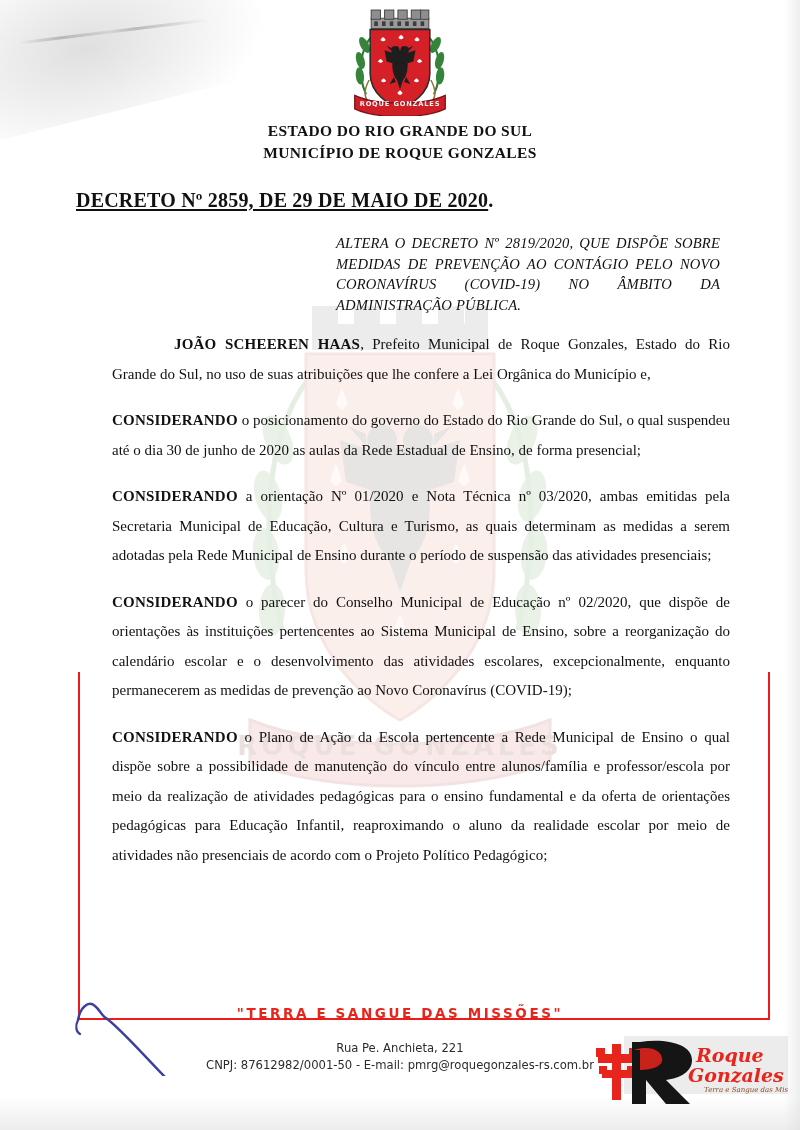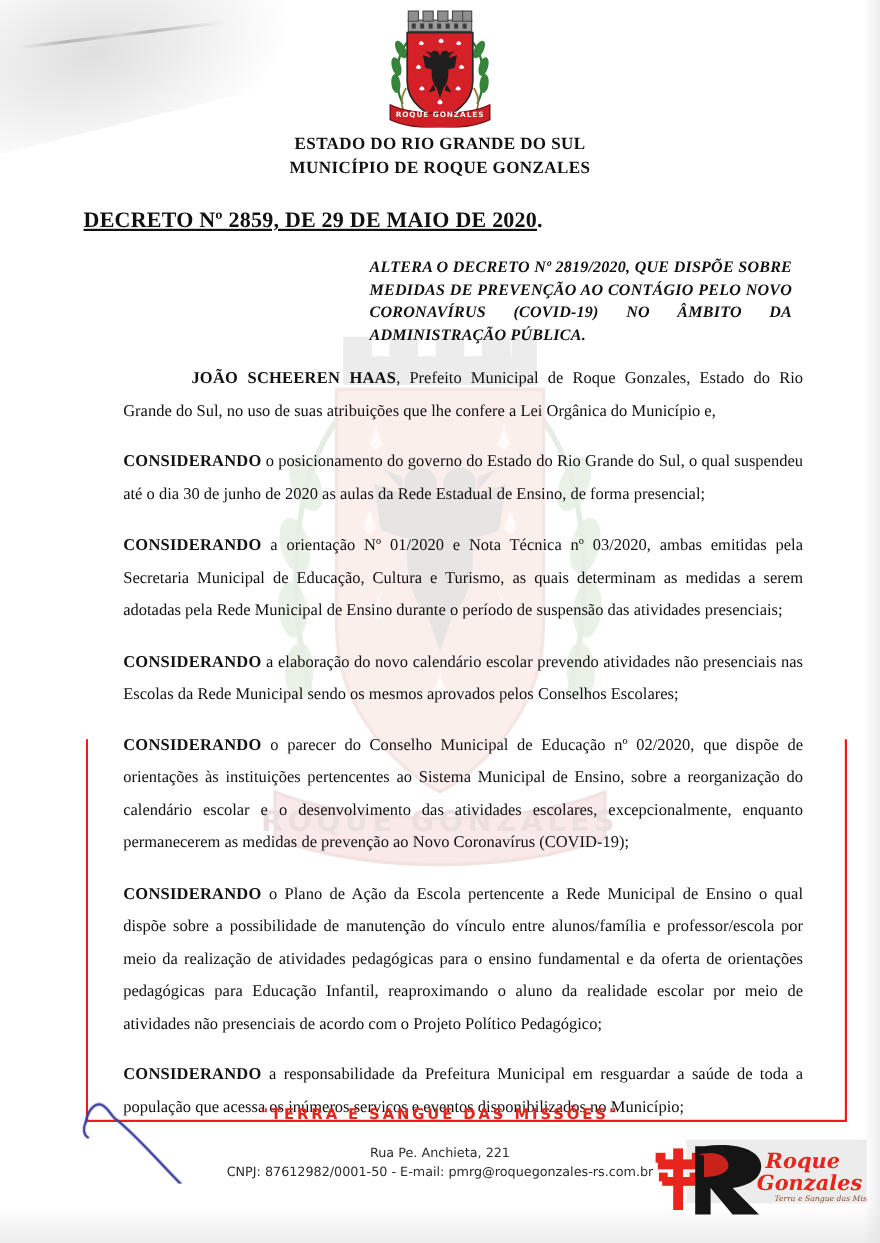--- a/index.html
+++ b/index.html
@@ -109,21 +109,21 @@
     text-decoration: underline;
     text-underline-offset: 2px;
   }
 
   .ementa {
     position: absolute;
     left: 336px;
     top: 233px;
     width: 384px;
     font-style: italic;
-    font-weight: bold;
+    font-weight: normal;
     font-size: 14.6px;
     line-height: 20.5px;
     text-align: justify;
     letter-spacing: 0.2px;
     z-index: 3;
   }
 
   .body-block {
     position: absolute;
     left: 112px;
@@ -352,27 +352,25 @@
 
   <div class="ementa">ALTERA O DECRETO Nº 2819/2020, QUE DISPÕE SOBRE MEDIDAS DE PREVENÇÃO AO CONTÁGIO PELO NOVO CORONAVÍRUS (COVID-19) NO ÂMBITO DA ADMINISTRAÇÃO PÚBLICA.</div>
 
   <div class="body-block">
     <p class="para first"><b>JOÃO SCHEEREN HAAS</b><span>, Prefeito Municipal de Roque Gonzales, Estado do Rio Grande do Sul, no uso de suas atribuições que lhe confere a Lei Orgânica do Município e,</span></p>
 
     <p class="para"><b>CONSIDERANDO</b><span> o posicionamento do governo do Estado do Rio Grande do Sul, o qual suspendeu até o dia 30 de junho de 2020 as aulas da Rede Estadual de Ensino, de forma presencial;</span></p>
 
     <p class="para"><b>CONSIDERANDO</b><span> a orientação Nº 01/2020 e Nota Técnica nº 03/2020, ambas emitidas pela Secretaria Municipal de Educação, Cultura e Turismo, as quais determinam as medidas a serem adotadas pela Rede Municipal de Ensino durante o período de suspensão das atividades presenciais;</span></p>
 
-    <p class="para"><b>CONSIDERANDO</b><span> a elaboração do novo calendário escolar prevendo atividades não presenciais nas Escolas da Rede Municipal sendo os mesmos aprovados pelos Conselhos Escolares;</span></p>
 
     <p class="para"><b>CONSIDERANDO</b><span> o parecer do Conselho Municipal de Educação nº 02/2020, que dispõe de orientações às instituições pertencentes ao Sistema Municipal de Ensino, sobre a reorganização do calendário escolar e o desenvolvimento das atividades escolares, excepcionalmente, enquanto permanecerem as medidas de prevenção ao Novo Coronavírus (COVID-19);</span></p>
 
     <p class="para"><b>CONSIDERANDO</b><span> o Plano de Ação da Escola pertencente a Rede Municipal de Ensino o qual dispõe sobre a possibilidade de manutenção do vínculo entre alunos/família e professor/escola por meio da realização de atividades pedagógicas para o ensino fundamental e da oferta de orientações pedagógicas para Educação Infantil, reaproximando o aluno da realidade escolar por meio de atividades não presenciais de acordo com o Projeto Político Pedagógico;</span></p>
 
-    <p class="para"><b>CONSIDERANDO</b><span> a responsabilidade da Prefeitura Municipal em resguardar a saúde de toda a população que acessa os inúmeros serviços e eventos disponibilizados no Município;</span></p>
   </div>
 
   <div class="red-frame"></div>
 
   <div class="tagline"><span>"TERRA E SANGUE DAS MISSÕES"</span></div>
 
   <svg class="pen-mark" viewBox="0 0 130 90">
     <path d="M16 34 C18 22 26 14 33 20 C38 24 40 30 44 32 C60 44 86 74 104 92" stroke="#3b3fa0" stroke-width="2.4" fill="none" stroke-linecap="round"></path>
     <path d="M16 34 C13 40 14 46 18 48" stroke="#3b3fa0" stroke-width="2.2" fill="none" stroke-linecap="round"></path>
   </svg>

